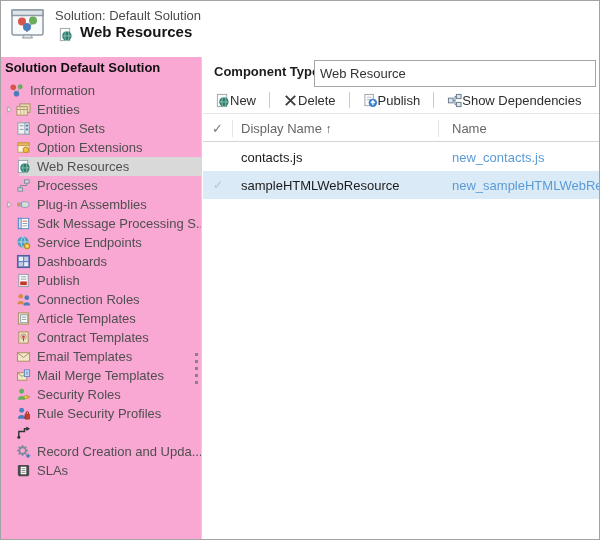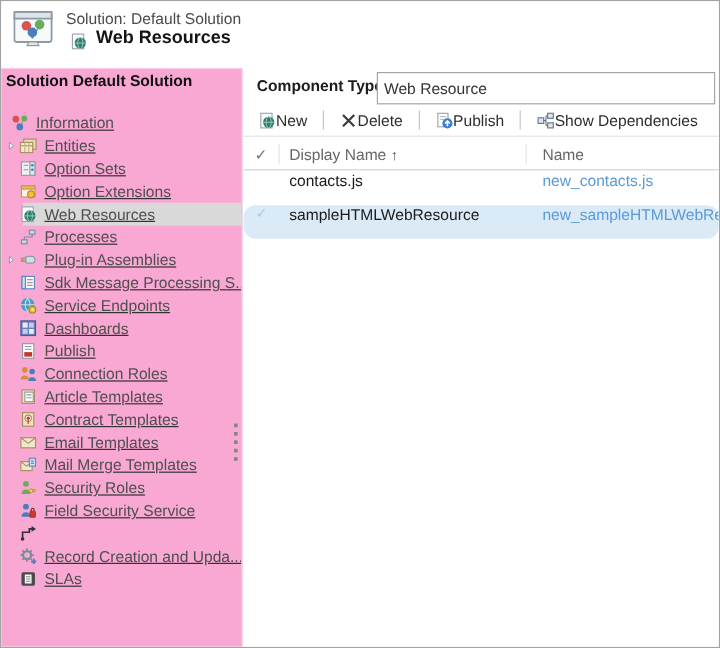--- a/index.html
+++ b/index.html
@@ -13,21 +13,21 @@
   .top-header{position:absolute;top:0;left:0;width:100%;height:56px;background:#fff;text-align:right;}
   .sol-icon{position:absolute;left:10px;top:8px;width:34px;height:30px;}
   .sol-icon svg{width:100%;height:100%;}
   .sol-label{position:absolute;left:54px;top:7px;font-size:13px;color:#4a4a4a;white-space:nowrap;}
   .wr-icon{position:absolute;left:57px;top:26px;width:15px;height:15px;}
   .wr-icon svg{width:100%;height:100%;}
   .page-title{position:absolute;left:79px;top:22px;margin:0;font-size:15px;font-weight:bold;color:#141414;white-space:nowrap;}
   
   .sidebar{position:absolute;left:0;top:56px;width:201px;bottom:0;background:#f9a8d4;border-right:1px solid #d8d5d2;overflow:hidden;}
   .sidebar-title{padding:3px 0 0 4px;height:20px;font-size:13px;font-weight:bold;color:#101010;white-space:nowrap;}
-  #sidebar-items{margin-top:16px;text-decoration:underline;}
+  #sidebar-items{margin-top:4px;}
   .s-item{display:flex;align-items:center;height:19px;font-size:13px;color:#4f4f4f;white-space:nowrap;cursor:default;}
   .s-item.top{padding-left:8px;}
   .s-item.child{padding-left:1px;}
   .exp{width:14px;height:14px;flex:0 0 14px;display:flex;align-items:center;justify-content:center;}
   .exp svg{width:9px;height:9px;}
   .sicon{width:15px;height:15px;flex:0 0 15px;margin-right:6px;display:flex;}
   .sicon svg{width:15px;height:15px;}
   .s-item.selected{background:linear-gradient(to right,transparent 18px,#d9d9d9 18px);}
   .splitter{position:absolute;left:194px;top:352px;display:flex;flex-direction:column;gap:4px;cursor:col-resize;z-index:5;}
   .splitter i{width:3px;height:3px;background:#848484;display:block;}
@@ -42,21 +42,21 @@
   .ticon{width:15px;height:15px;display:flex;}
   .ticon svg{width:15px;height:15px;}
   .tb-sep{width:1px;height:16px;background:#c9c9c9;margin:0 9px;flex:0 0 1px;}
   .grid-header{position:absolute;top:58px;left:0;right:0;height:27px;display:flex;align-items:center;
     font-size:13px;color:#666;border-bottom:1px solid #d4d4d4;}
   .col-check{flex:0 0 30px;text-align:center;border-right:1px solid #e3e3e3;height:17px;line-height:17px;color:#767676;}
   .col-display{flex:0 0 206px;padding-left:8px;border-right:1px solid #e3e3e3;height:17px;line-height:17px;}
   .col-name{flex:1;padding-left:13px;height:17px;line-height:17px;}
   .sort{font-size:12px;color:#555;}
   #grid-rows{position:absolute;top:86px;left:0;right:0;}
-  .t-row{display:flex;align-items:flex-start;height:28px;font-size:13px;border-radius:10px;}
+  .t-row{display:flex;align-items:center;height:28px;font-size:13px;}
   .t-row.selected{background:#dbeaf7;}
   .r-check{flex:0 0 30px;text-align:center;color:#b3c6d7;font-size:12px;}
   .r-display{flex:0 0 206px;padding-left:8px;color:#1b1b1b;white-space:nowrap;overflow:hidden;}
   .r-name{flex:1;padding-left:13px;white-space:nowrap;overflow:hidden;}
   .r-name a{color:#5b9bd5;text-decoration:none;}
 </style>
 </head>
 <body>
 
 <div id="screen">
@@ -301,21 +301,21 @@
         <div class="s-item child">
           <span class="exp"></span>
           <span class="sicon">
             <svg viewBox="0 0 16 16">
               <circle cx="6" cy="4.5" r="2.6" fill="#4a7ebb"></circle>
               <path d="M2 13.5 a4 4 0 0 1 8 0 Z" fill="#4a7ebb"></path>
               <rect x="9.5" y="8.5" width="5" height="5.5" rx="0.8" fill="#cc3b2f" stroke="#8e241b" stroke-width="0.6"></rect>
               <path d="M10.7 8.5 v-1.2 a1.3 1.3 0 0 1 2.6 0 v1.2" fill="none" stroke="#8e241b"></path>
             </svg>
           </span>
-          <span>Field Security Service</span>
+          <span>Rule Security Profiles</span>
         </div>
         <div class="s-item child">
           <span class="exp"></span>
           <span class="sicon">
             <svg viewBox="0 0 16 16">
               <path d="M3 13 V7 H9 V4 H11.5" fill="none" stroke="#333" stroke-width="1.5"></path>
               <path d="M11 1.5 L15 4 L11 6.5 Z" fill="#333"></path>
               <circle cx="3" cy="13" r="1.6" fill="#333"></circle>
             </svg>
           </span>

